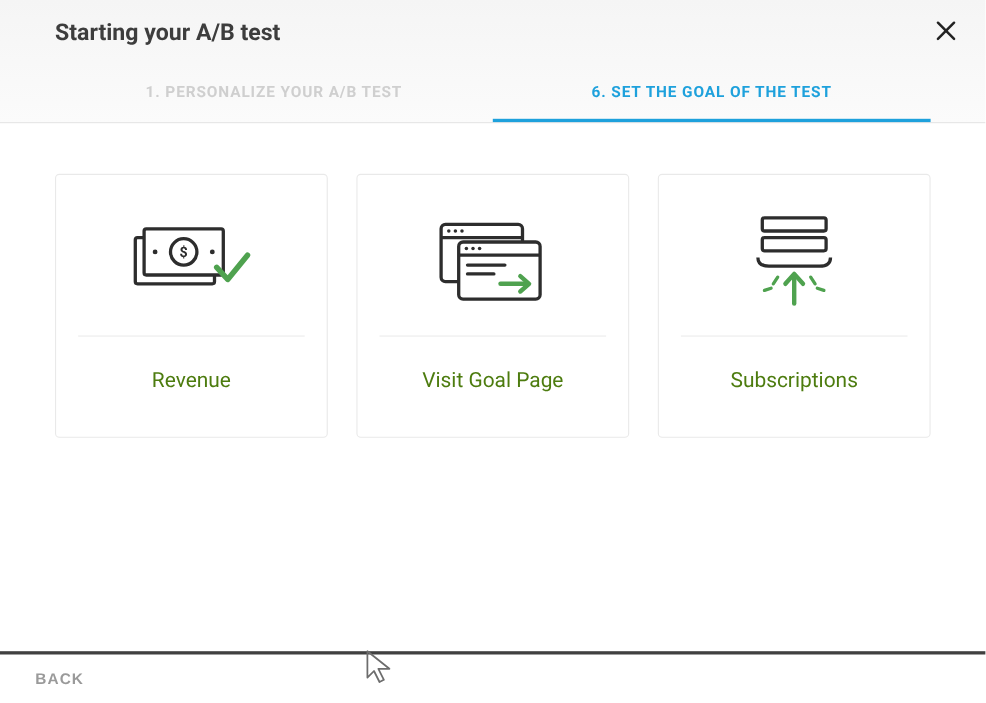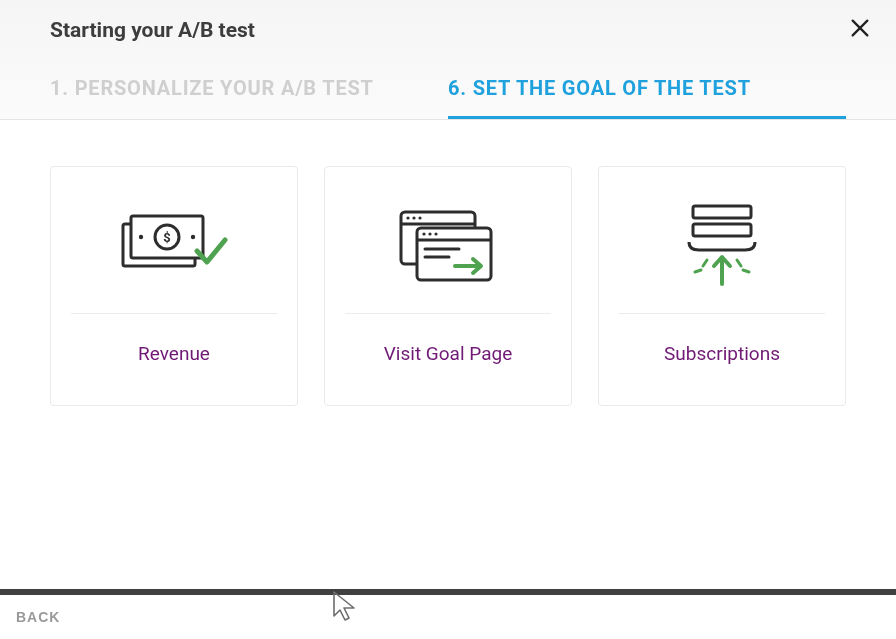--- a/index.html
+++ b/index.html
@@ -34,22 +34,22 @@
       align-items: center;
       justify-content: center;
     }
     .close-btn svg { width: 22px; height: 22px; }
     .tabs {
       display: flex;
       gap: 0;
     }
     .tab {
       flex: 1;
-      text-align: left;
-      font-size: 20px;
+      text-align: center;
+      font-size: 14px;
       font-weight: 700;
       letter-spacing: 0.8px;
       padding: 14px 0 16px 0;
       color: #cfcfcf;
       border-bottom: 3px solid transparent;
       cursor: pointer;
     }
     .tab.active {
       color: #1ea1dc;
       border-bottom: 3px solid #1ea1dc;
@@ -80,28 +80,28 @@
       width: 100%;
     }
     .card-divider {
       width: 100%;
       height: 1px;
       background: #ececec;
       margin: 18px 0 28px 0;
     }
     .card-title {
       font-size: 19px;
-      color: #701a75;
+      color: #4d7c0f;
       font-weight: 400;
     }
     .footer {
       position: absolute;
       left: 0; right: 0; bottom: 0;
-      border-top: 6px solid #404040;
-      padding: 14px 16px;
+      border-top: 3px solid #404040;
+      padding: 14px 32px;
       display: flex;
       align-items: flex-end;
       justify-content: space-between;
       background: #fff;
     }
     .back-btn {
       font-size: 14px;
       font-weight: 700;
       letter-spacing: 1px;
       color: #9a9a9a;

